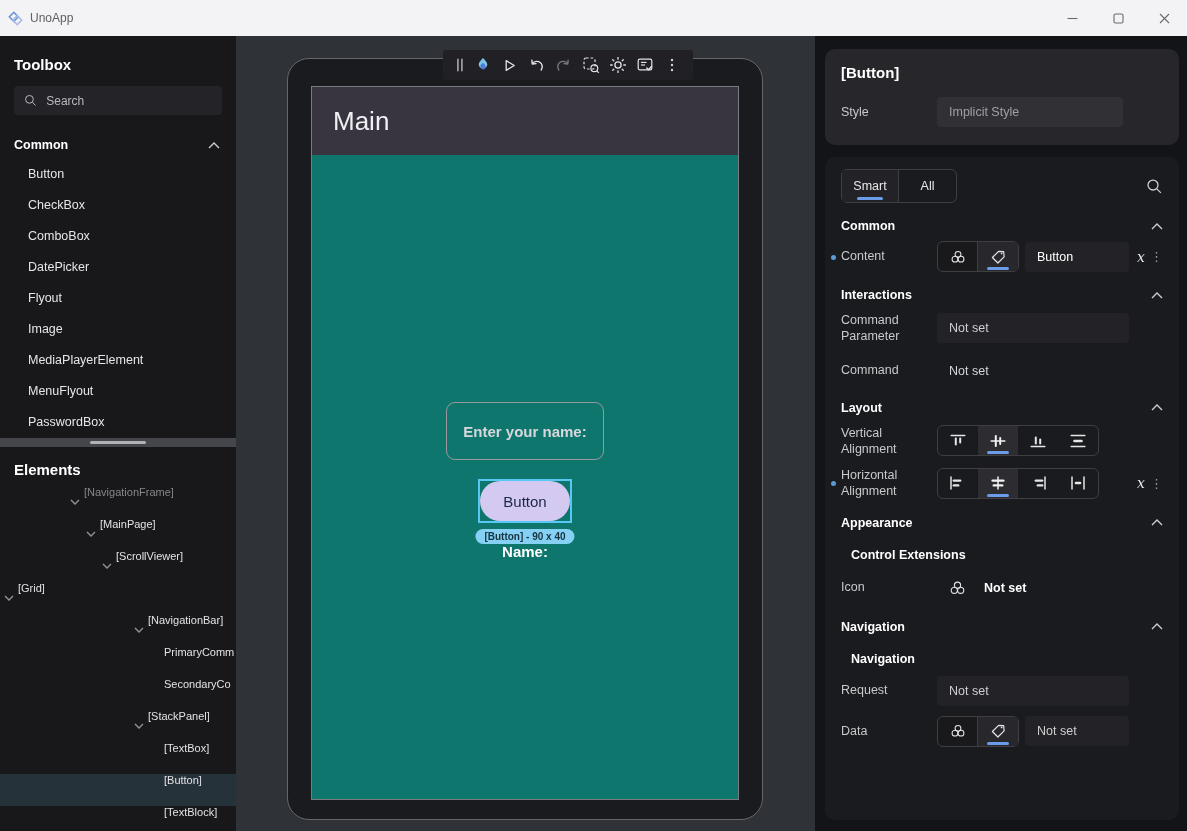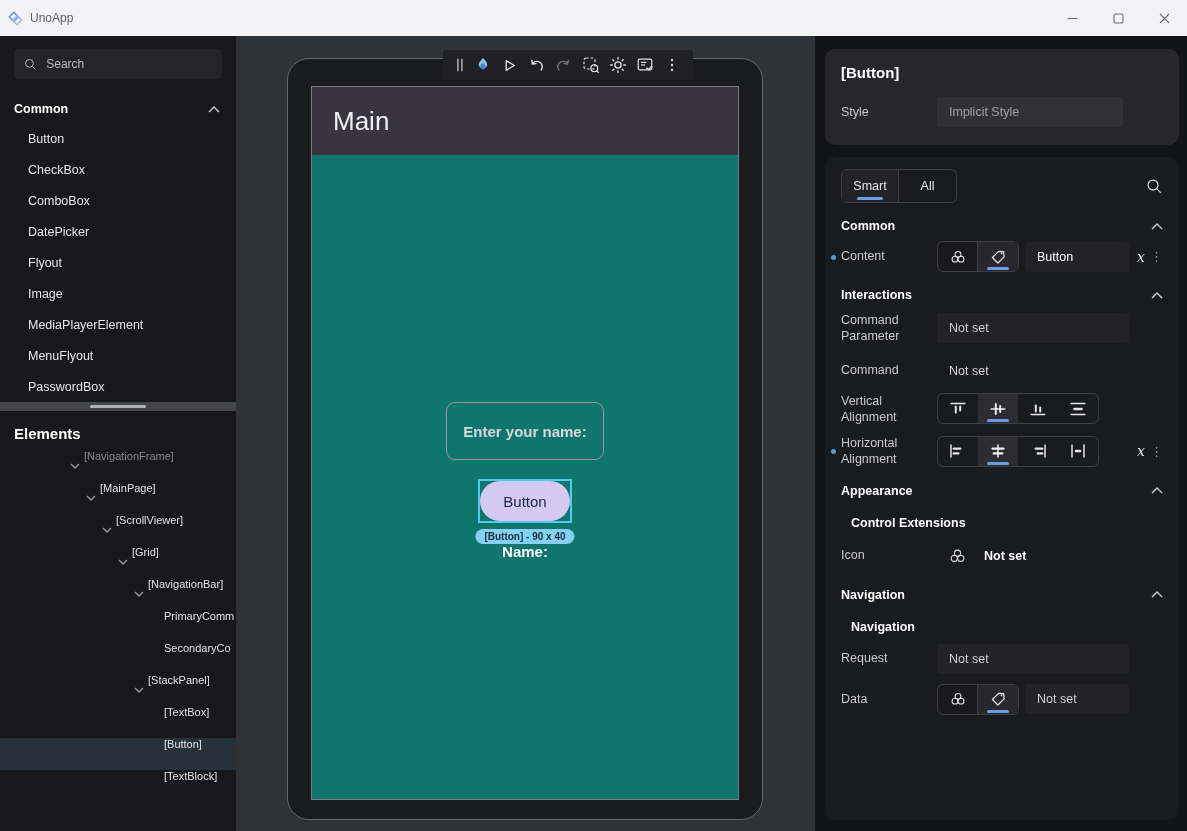--- a/index.html
+++ b/index.html
@@ -27,21 +27,21 @@
   .sb-section .lbl { font-size:12.5px; font-weight:700; color:#fff; }
   .tool-item { height:31px; display:flex; align-items:center; padding-left:28px; font-size:12.5px; color:#e6e6e8; }
   .splitter { height:9px; background:#45464b; position:relative; flex:none; }
   .splitter .grip { position:absolute; left:50%; top:3px; transform:translateX(-50%); width:56px; height:3px; border-radius:2px; background:#aeb1b5; }
   .elements-title { font-size:15px; font-weight:700; color:#fff; padding:14px 0 8px 14px; }
   .tree { overflow:hidden; }
   .tree-row { height:32px; display:flex; font-size:11px; color:#e2e2e5; white-space:nowrap; overflow:hidden; }
   .tree-row.dim { color:#86868b; }
   .tree-row.selected { background:#263239; }
   .tree-row .chev { width:18px; flex:none; display:flex; justify-content:center; align-items:center; }
-  .d0{padding-left:66px}.d1{padding-left:82px}.d2{padding-left:98px}.d3{padding-left:114px}.d4{padding-left:130px}.d5{padding-left:146px}
+  .d0{padding-left:66px}.d1{padding-left:82px}.d2{padding-left:98px}.d3{}.d4{padding-left:130px}.d5{padding-left:146px}
 
   
   .canvas { flex:1; background:#2f3338; position:relative; min-width:0; }
   .toolbar { position:absolute; left:207px; top:14px; height:30px; background:#202025; border-radius:3px; display:flex; align-items:center; padding:0 8px; z-index:6; }
   .tool-btn { width:27px; height:30px; display:flex; align-items:center; justify-content:center; }
   .tool-btn.narrow { width:18px; }
   .tool-btn.disabled { opacity:.45; }
 
   .device { position:absolute; left:51px; top:22px; width:476px; height:762px; background:#1a1b1e; border:1.5px solid #65676c; border-radius:22px; }
   .screen { position:absolute; left:23px; right:23px; top:27px; bottom:19px; background:#0f766e; border:1px solid #7a7a80; display:flex; flex-direction:column; }
@@ -131,20 +131,21 @@
         <svg width="11" height="11" viewBox="0 0 11 11">
             <path d="M1 1l9 9M10 1l-9 9" stroke="#6b6b6f" stroke-width="1.1"></path>
           </svg>
       </div>
     </div>
   </div>
 
   <div class="main">
 
     <aside class="sidebar">
+      <div class="sb-title">Toolbox</div>
 
       <div class="searchbox">
         <svg width="15" height="15" viewBox="0 0 16 16">
           <circle cx="6.6" cy="6.6" r="4.7" fill="none" stroke="#b9b9bd" stroke-width="1.2"></circle>
           <line x1="10.2" y1="10.2" x2="14" y2="14" stroke="#b9b9bd" stroke-width="1.2"></line>
         </svg>
         <input type="text" placeholder="Search" style="">
       </div>
 
       <div class="sb-section">
@@ -427,20 +428,26 @@
               </div>
           </div>
         </div>
         <div class="prop-row mt14" style="min-height:24px;">
           <span class="prop-label">Command</span>
           <div class="controls" style="padding-left:12px;">
             <span class="notset-plain">Not set</span>
           </div>
         </div>
 
+        <div class="sec-header mt18">
+          <span>Layout</span>
+          <svg width="12" height="7" viewBox="0 0 12 7">
+              <path d="M1 6l5-5 5 5" fill="none" stroke="#cfcfd3" stroke-width="1.4"></path>
+            </svg>
+        </div>
         <div class="prop-row mt10">
           <span class="prop-label">Vertical Alignment</span>
           <div class="controls">
             <div class="seg-group">
               <div class="seg">
                 <svg width="18" height="14" viewBox="0 0 18 14">
                     <g stroke="#e6e6e8" fill="none" stroke-linecap="round">
                       <path d="M2.2 1.6h13.6" stroke-width="1.5"></path>
                       <path d="M6.8 4.4v6.2" stroke-width="2"></path>
                       <path d="M11.2 4.4v4" stroke-width="2"></path>

